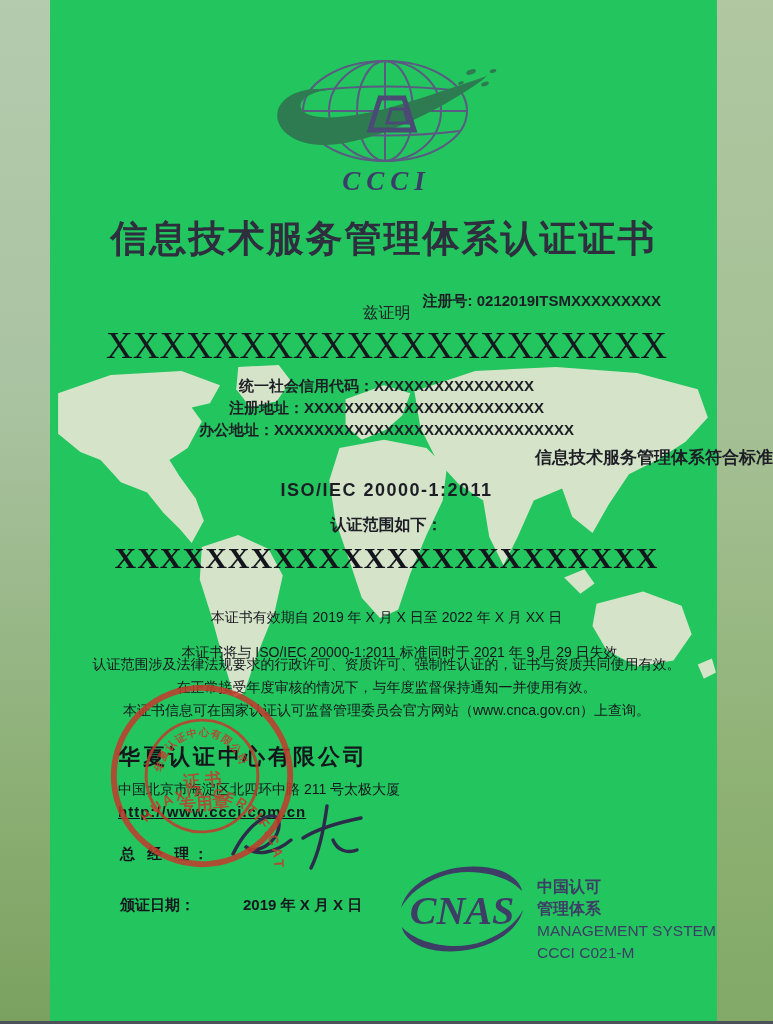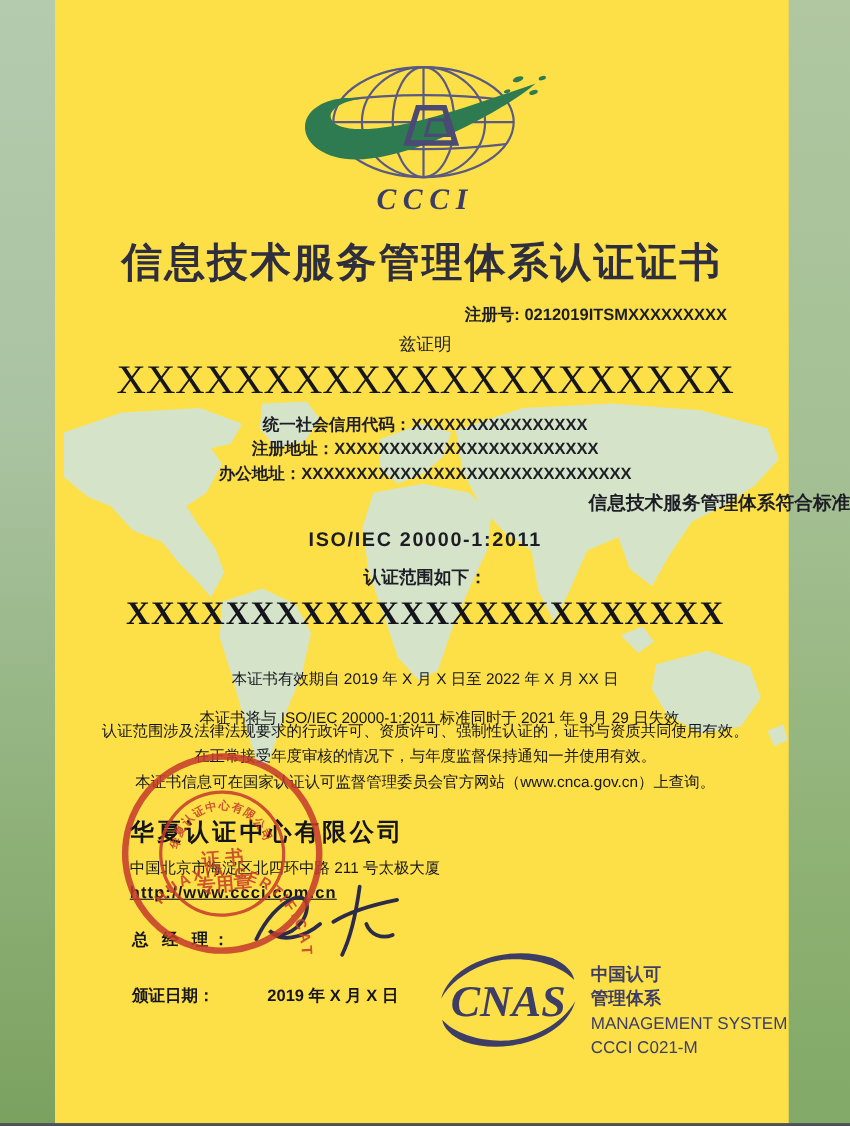--- a/index.html
+++ b/index.html
@@ -1,32 +1,32 @@
 <!DOCTYPE html>
 <html><head>
 <meta charset="utf-8">
 <style>
   * { margin:0; padding:0; box-sizing:border-box; }
   html,body { background:#888; }
   body { font-family:"Liberation Sans","DejaVu Sans",sans-serif; }
   .cert {
     position:relative; width:773px; height:1024px; margin:0 auto;
-    background:#fde047; overflow:hidden;
+    background:#22c55e; overflow:hidden;
   }
   .strip { position:absolute; top:0; height:100%; z-index:2; }
   .strip.left  { left:0;  width:50px; background:linear-gradient(180deg,#b4cbad 0%,#a9c2a0 40%,#8db077 75%,#7ba15f 100%); }
   .strip.right { right:0; width:56px; background:linear-gradient(180deg,#b0c7a2 0%,#a3bf92 45%,#8cb071 80%,#82a968 100%); }
   .bottom-line { position:absolute; left:0; bottom:0; width:100%; height:3px; background:#4c5258; z-index:3; }
   .map { position:absolute; left:50px; top:360px; width:668px; height:360px; z-index:1; }
   .layer { position:absolute; left:50px; right:56px; top:0; z-index:4; }
   .c { position:absolute; left:0; right:0; text-align:center; color:#1d1d26; }
   .logo-svg { position:absolute; left:265px; top:56px; width:235px; height:112px; z-index:4; }
   .ccci { top:166px; font-family:"Liberation Serif","DejaVu Serif",serif; font-style:italic; font-weight:bold; font-size:27px; letter-spacing:6px; color:#3c3c68; }
   .title { top:214px; font-size:37px; font-weight:bold; letter-spacing:2px; color:#2e2e3e; }
-  .reg { position:absolute; right:112px; top:277px; font-size:15px; font-weight:bold; color:#1d1d26; }
+  .reg { position:absolute; right:112px; top:292px; font-size:15px; font-weight:bold; color:#1d1d26; }
   .certify { top:303px; font-size:16px; }
   .company { top:324px; font-family:"Liberation Serif","DejaVu Serif",serif; font-size:37px; color:#16161e; }
   .field { font-size:15px; font-weight:600; }
   .f1 { top:377px;text-align:center; } .f2 { top:399px; } .f3 { top:421px; }
   .conform { top:446px; font-size:17px; font-weight:bold;text-align:right; }
   .stdcode { top:480px; font-size:18px; font-weight:bold; letter-spacing:1.5px; }
   .scope-intro { top:515px; font-size:16px; font-weight:bold; }
   .scope-x { top:541px; font-family:"Liberation Serif","DejaVu Serif",serif; font-weight:bold; font-size:30px; letter-spacing:1px; color:#14141c; }
   .valid { font-size:14px; color:#15151d; }
   .v1 { top:609px; } .v2 { top:644px;margin-left:26px; } .v3 { top:656px;font-family:Liberation Mono, monospace; } .v4 { top:679px; } .v5 { top:702px; }

